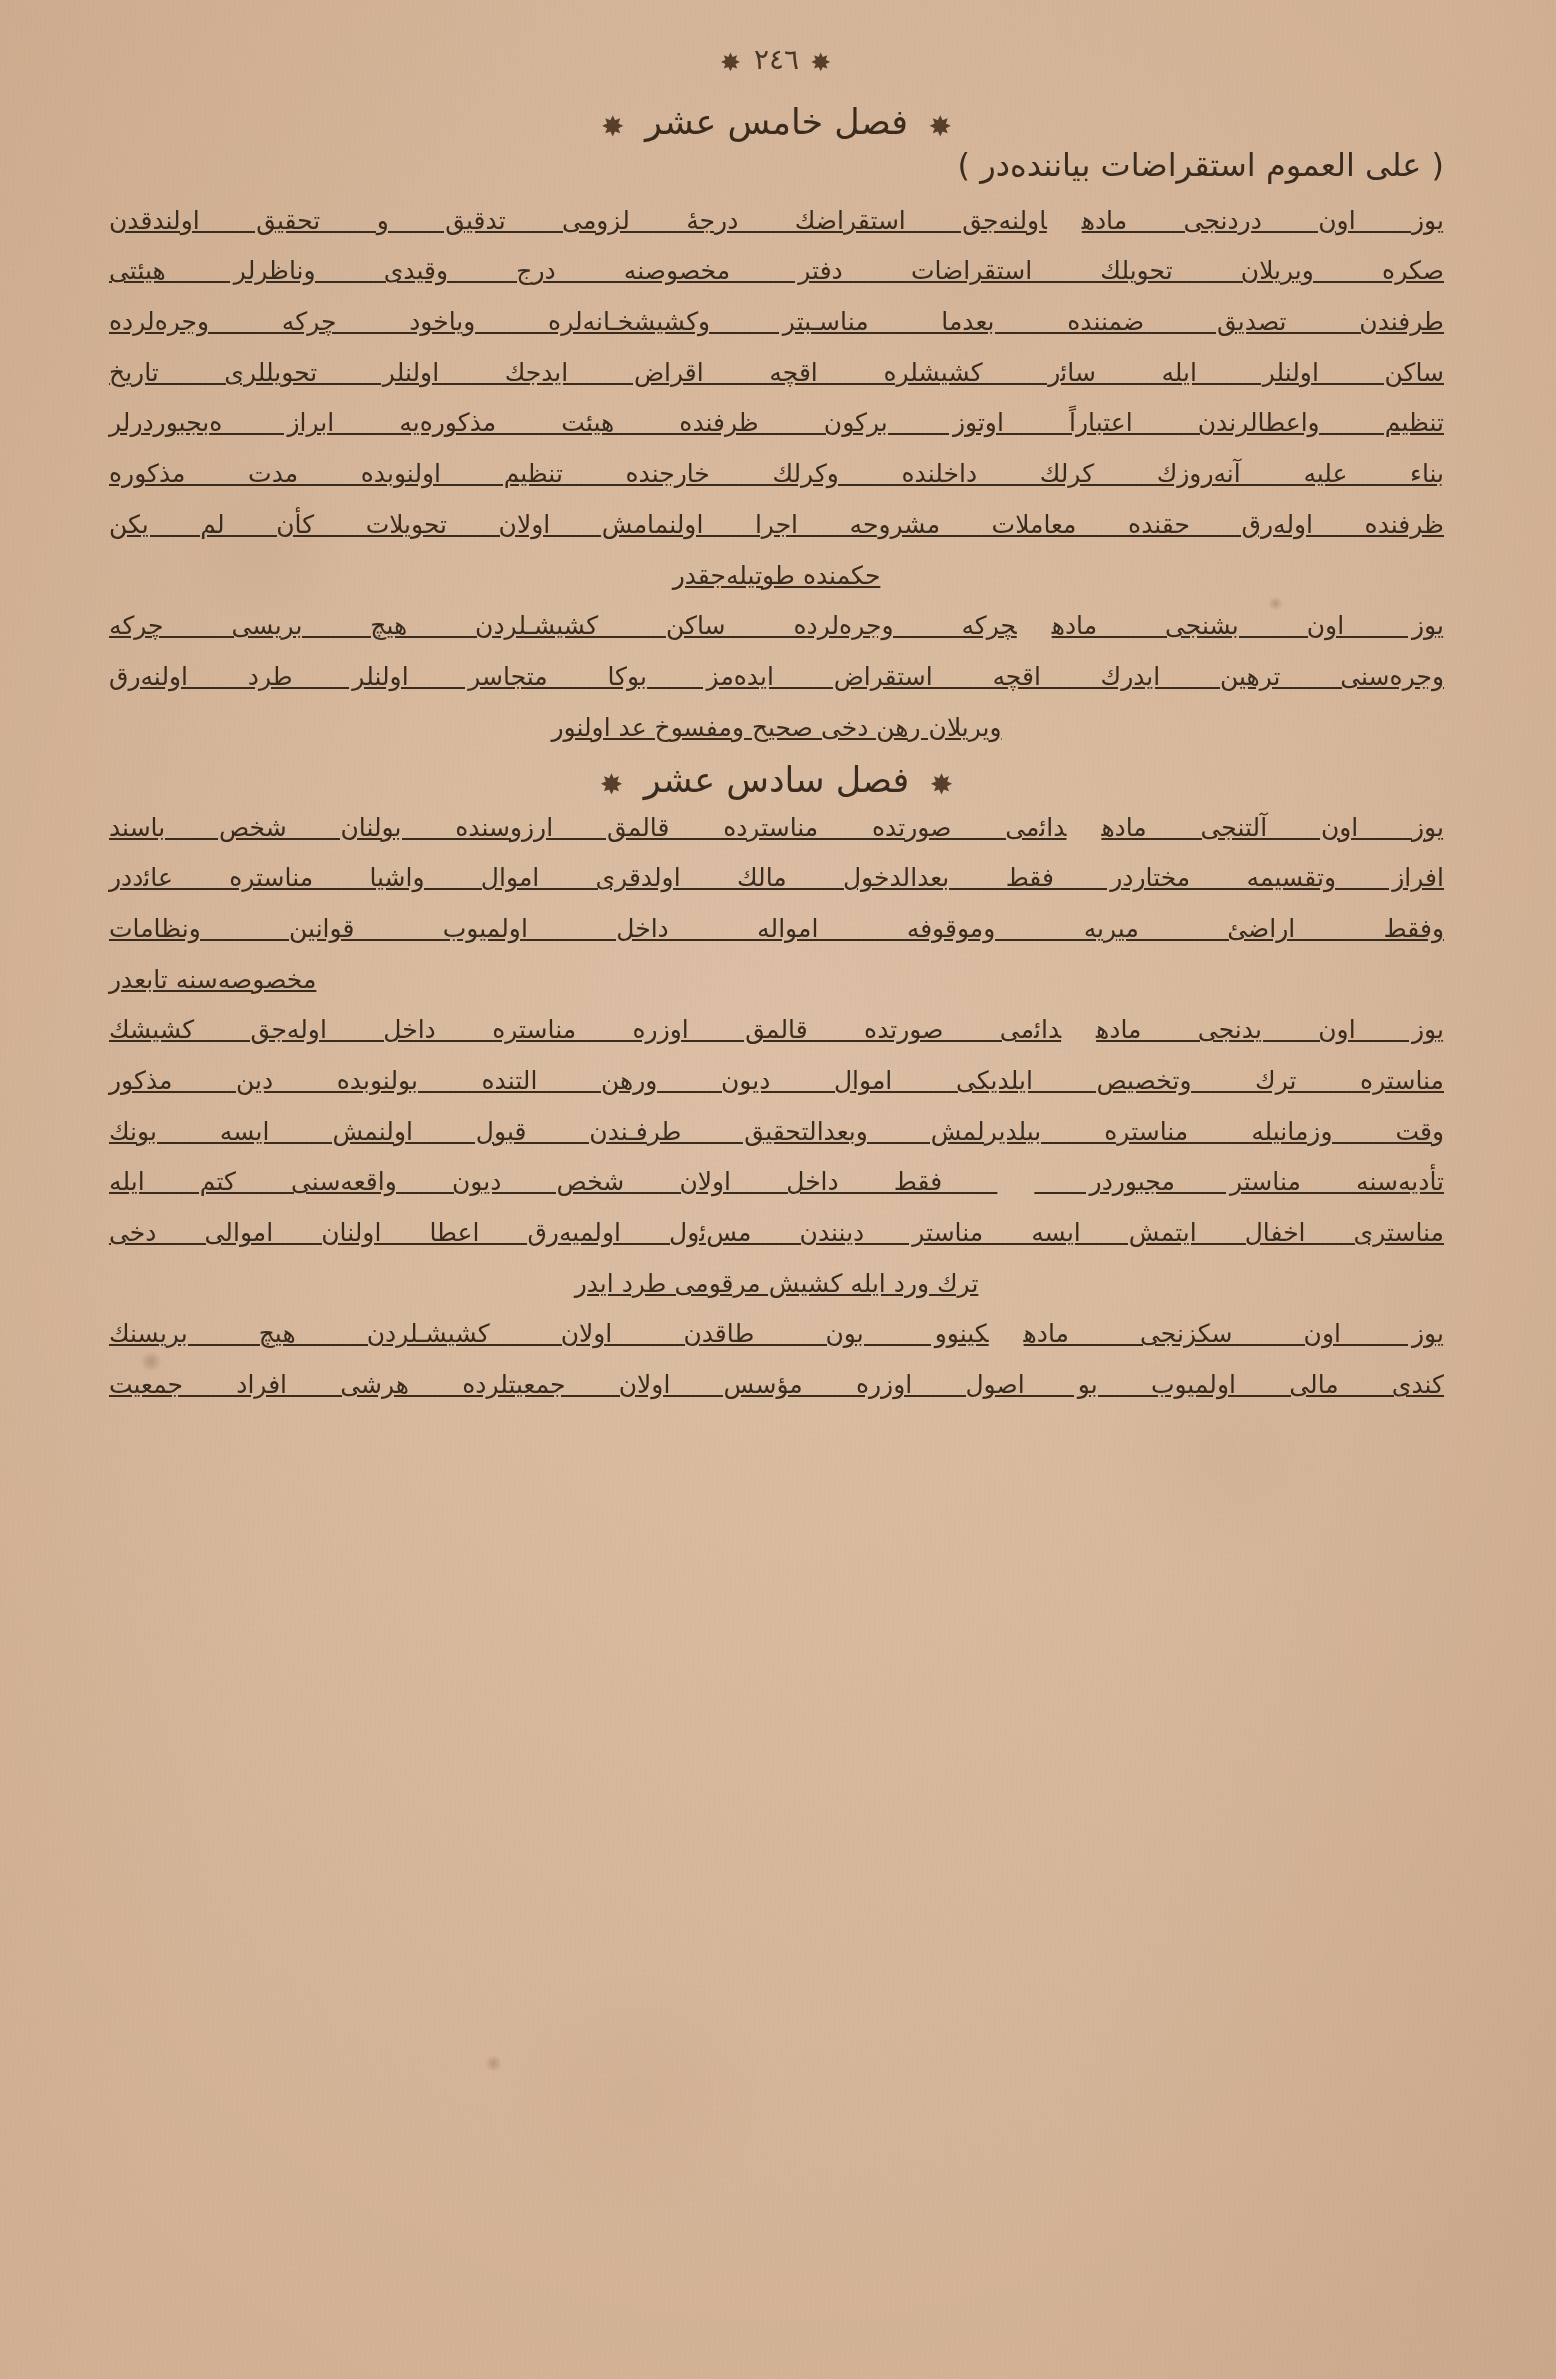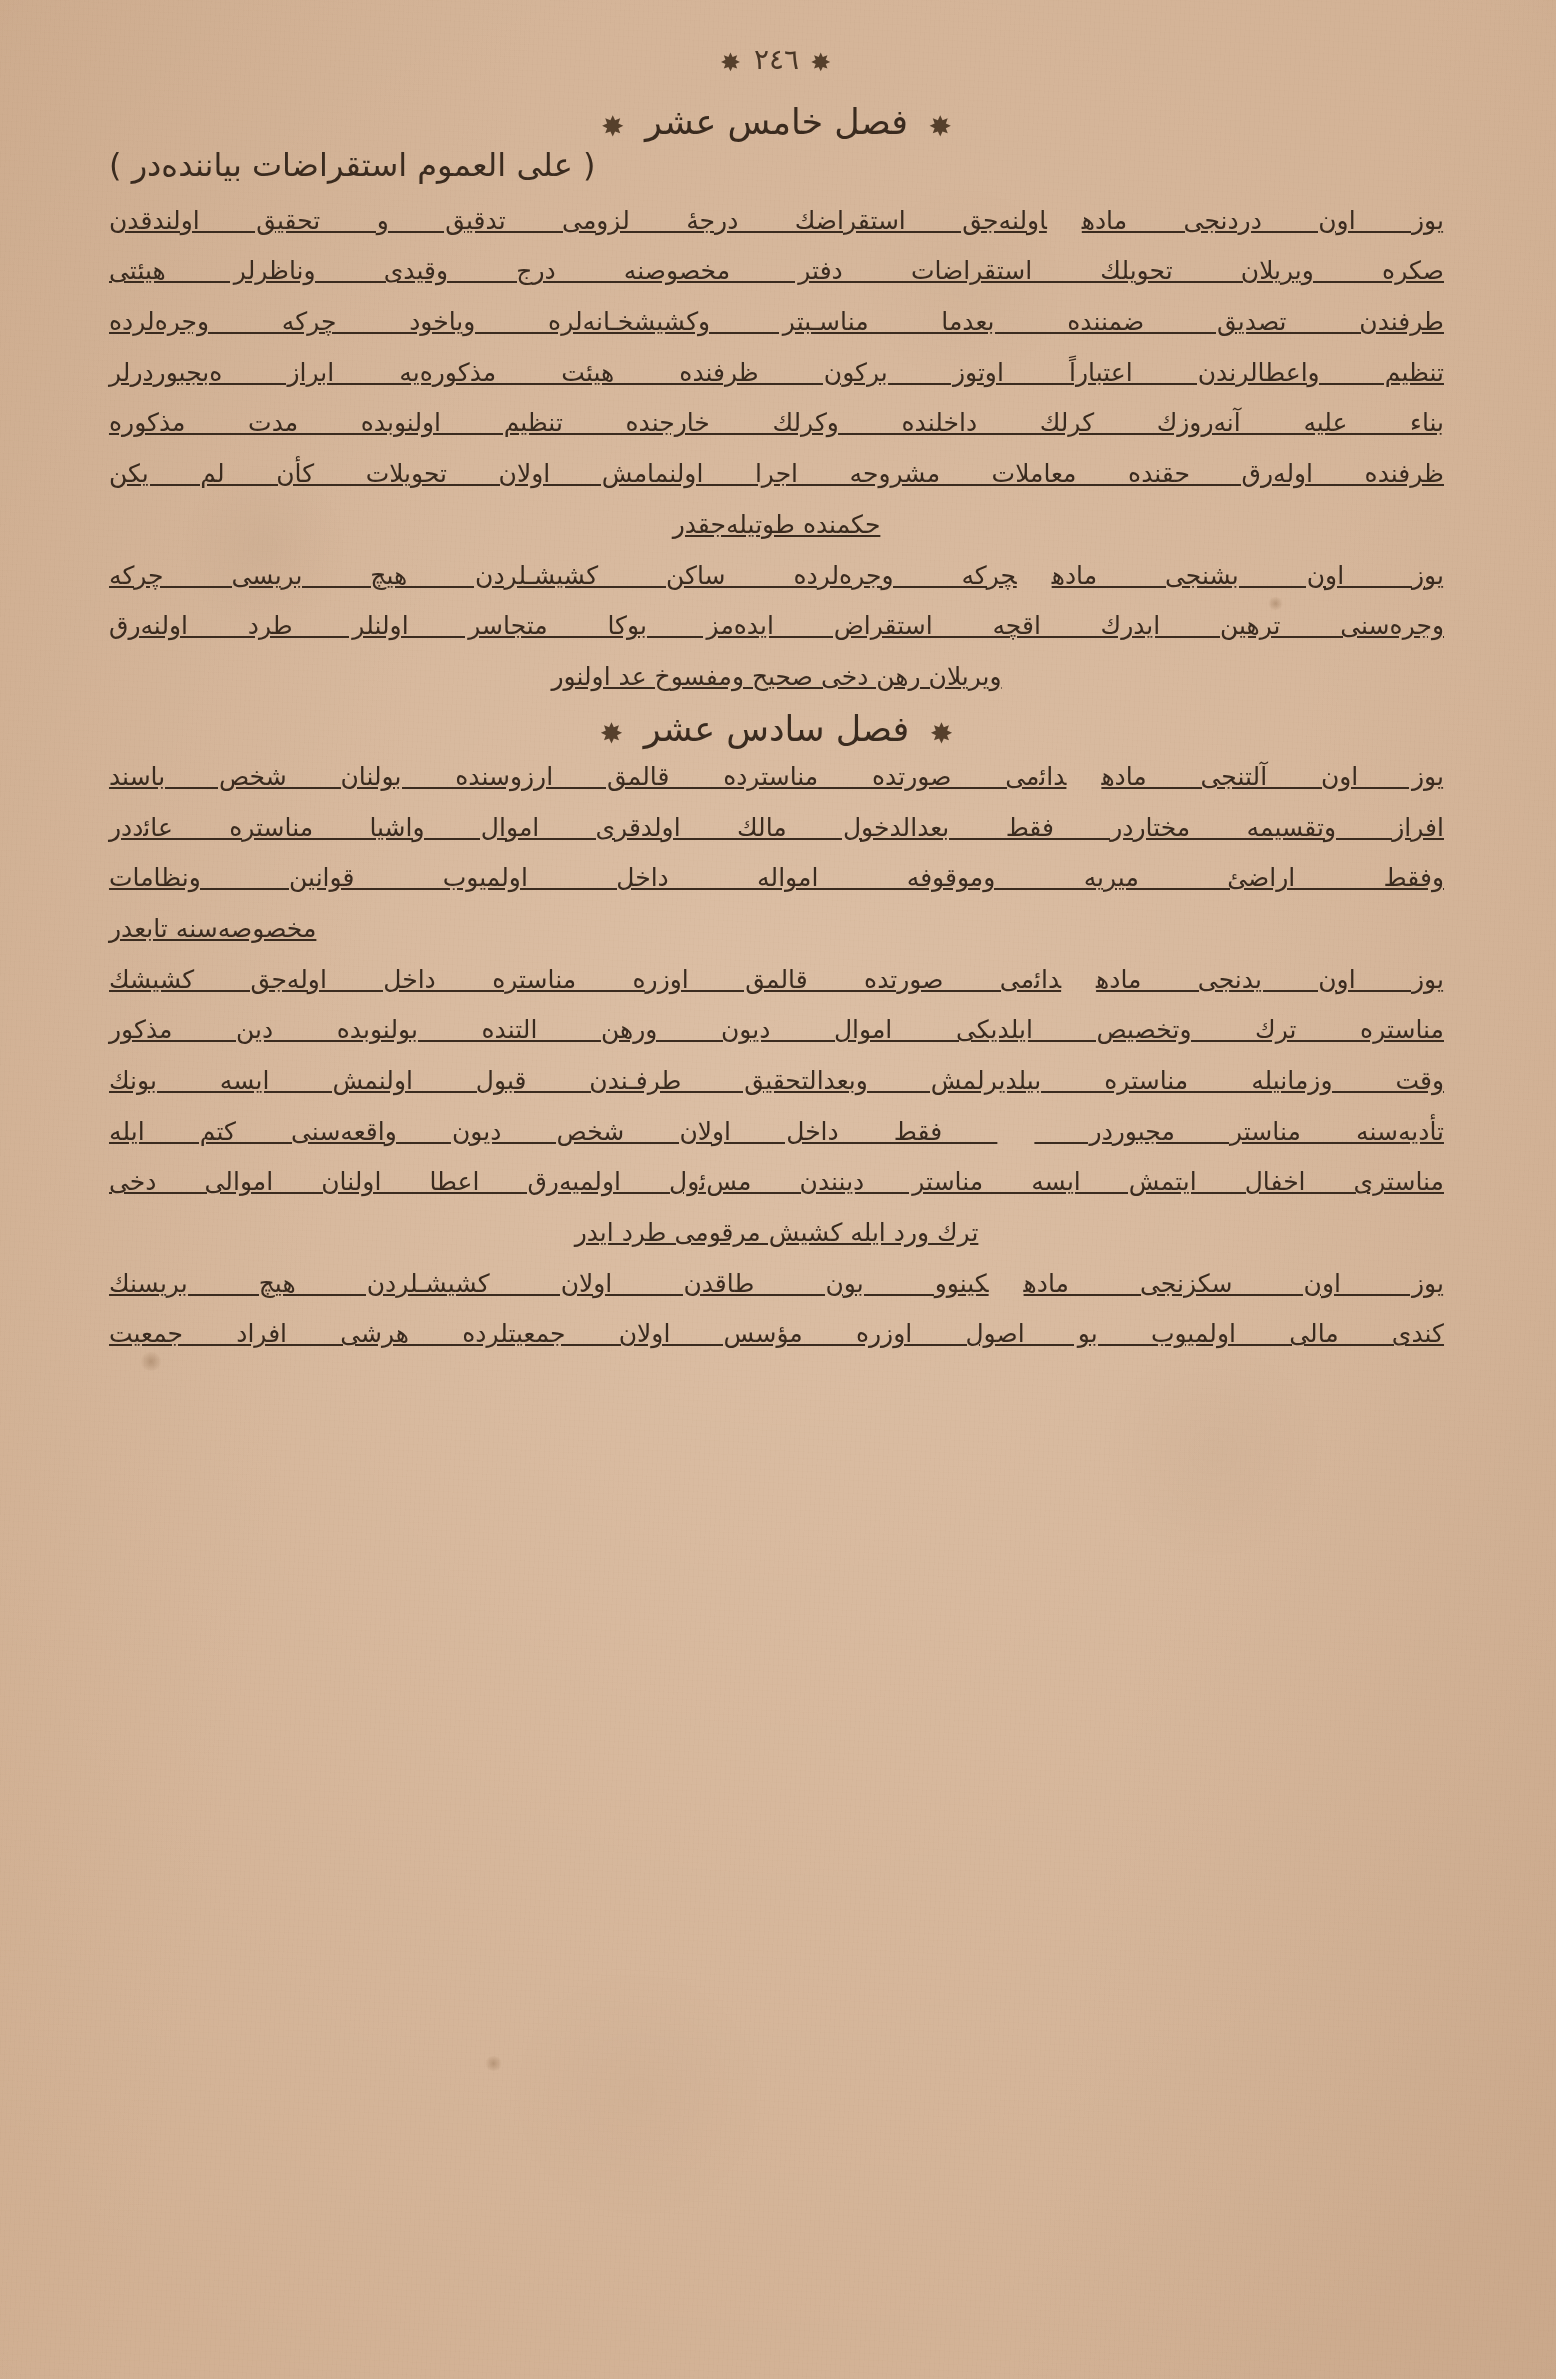--- a/index.html
+++ b/index.html
@@ -67,21 +67,21 @@
   }
   .chapter {
     text-align: center;
     font-size: 35px;
     color: #3a2b1f;
     margin: 9.3px 0 3.7px 0;
     white-space: nowrap;
   }
   .chapter .orn { font-size: 28px; margin: 0 20.5px; }
   .subtitle {
-    text-align: left;
+    text-align: right;
     font-size: 32px;
     color: #3a2b1f;
     margin: 1.9px 0 13px 0;
   }
   .para {
     font-size: 25px;
     line-height: 1.88;
     text-align: justify;
     text-align-last: justify;
     margin: 0 0 3.7px 0;
@@ -123,20 +123,21 @@
     <div class="chapter">
       <span class="orn">✸</span><span>فصل خامس عشر</span><span class="orn">✸</span>
     </div>
     <div class="subtitle">( على العموم استقراضات بياننده‌در )</div>
 
     <div class="para">
       <span class="artmark">يوز اون دردنجی ماده</span><span>اولنه‌جق استقراضك درجۀ لزومی تدقيق و تحقيق اولندقدن</span>
     </div>
     <div class="para"><span>صكره ويريلان تحويلك استقراضات دفتر مخصوصنه درج وقيدی وناظرلر هيئتی</span></div>
     <div class="para"><span>طرفندن تصديق ضمننده بعدما مناسـبتر وكشيشخـانه‌لره وياخود چركه وجره‌لرده</span></div>
+    <div class="para"><span>ساكن اولنلر ايله ساﺋر كشيشلره اقچه اقراض ايدجك اولنلر تحويللری تاريخ</span></div>
     <div class="para"><span>تنظيم واعطالرندن اعتباراً اوتوز بركون ظرفنده هيئت مذكوره‌يه ابراز ه‌بجبوردرلر</span></div>
     <div class="para"><span>بناء عليه آنه‌روزك كرلك داخلنده وكرلك خارجنده تنظيم اولنوبده مدت مذكوره</span></div>
     <div class="para"><span>ظرفنده اوله‌رق حقنده معاملات مشروحه اجرا اولنمامش اولان تحويلات كأن لم يكن</span></div>
     <div class="para last"><span>حكمنده طوتيله‌جقدر</span></div>
 
     <div class="para">
       <span class="artmark">يوز اون بشنجی ماده</span><span>چركه وجره‌لرده ساكن كشيشـلردن هيچ بريسی چركه</span>
     </div>
     <div class="para"><span>وجره‌سنی ترهين ايدرك اقچه استقراض ايده‌مز بوكا متجاسر اولنلر طرد اولنه‌رق</span></div>
     <div class="para last"><span>ويريلان رهن دخی صحيح ومفسوخ عد اولنور</span></div>

